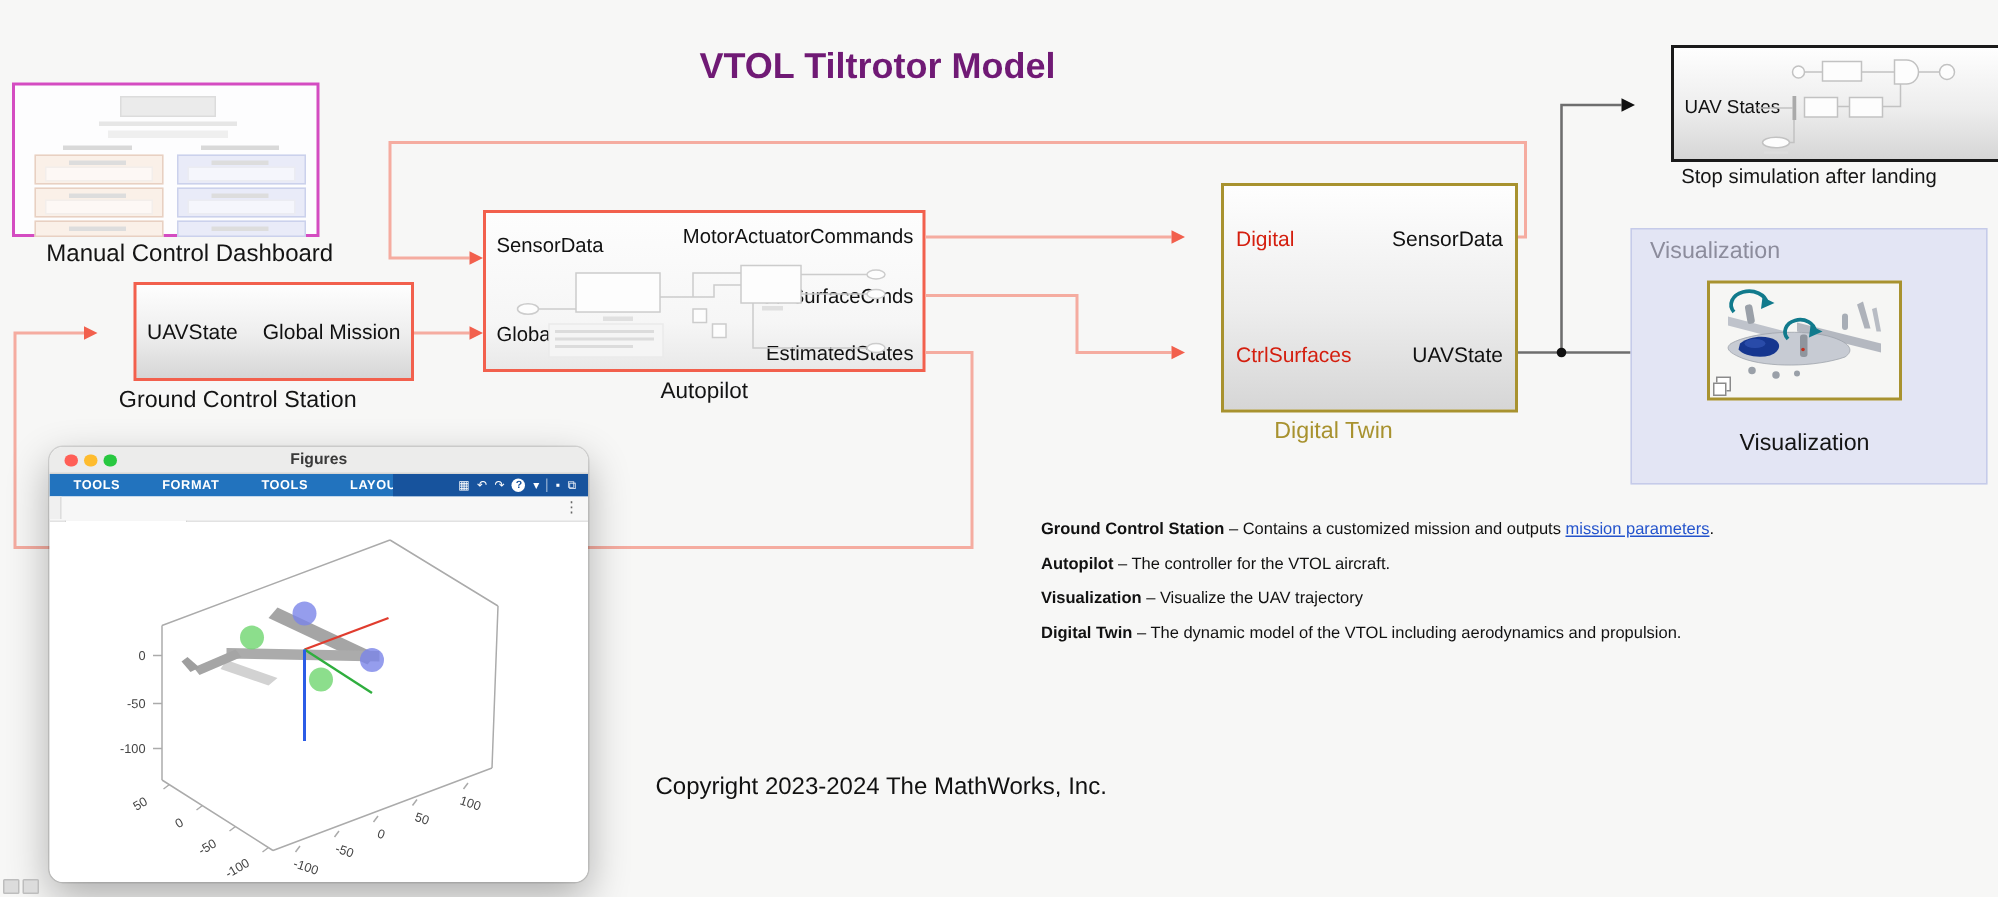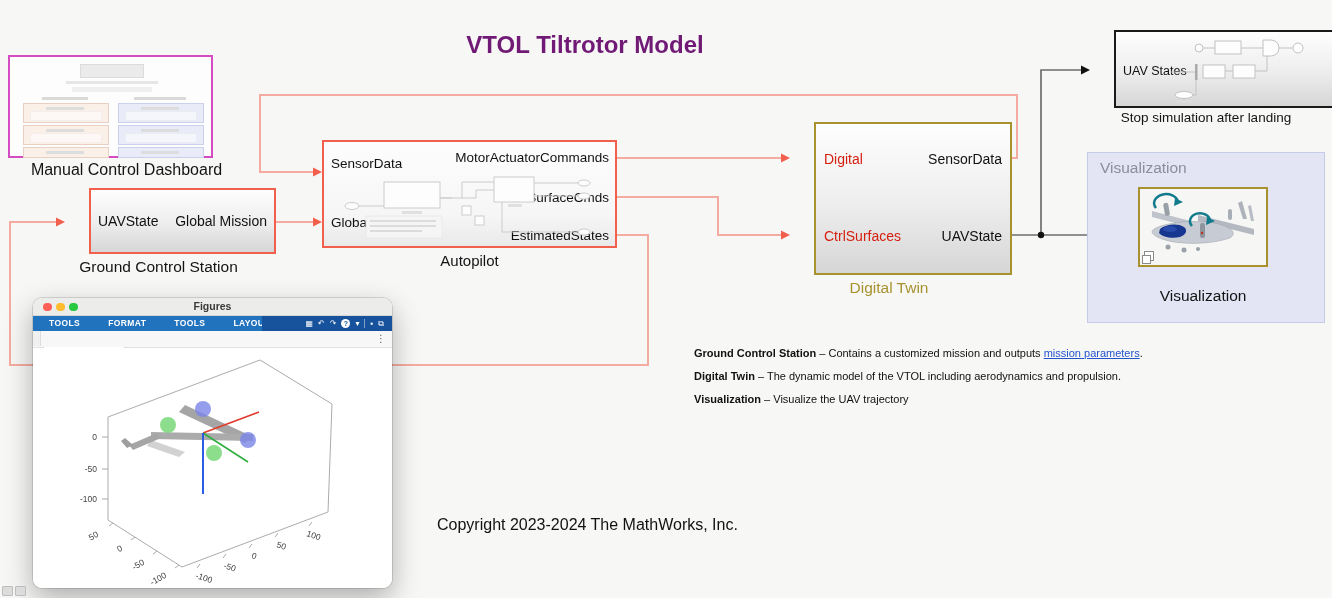--- a/index.html
+++ b/index.html
@@ -254,24 +254,27 @@
     </svg>
     <div id="viz-badge"></div>
   </div>
   <div id="viz-label" class="abs block-label">Visualization</div>
 
   <div id="notes" class="abs">
     <div>
       <b>Ground Control Station</b><span> – Contains a customized mission and outputs </span><a>mission parameters</a><span>.</span>
     </div>
     <div>
-      <b>Digital Twin</b><span> – The dynamic model of the VTOL including aerodynamics and propulsion.</span>
+      <b>Autopilot</b><span> – The controller for the VTOL aircraft.</span>
     </div>
     <div>
       <b>Visualization</b><span> – Visualize the UAV trajectory</span>
+    </div>
+    <div>
+      <b>Digital Twin</b><span> – The dynamic model of the VTOL including aerodynamics and propulsion.</span>
     </div>
   </div>
   <div id="copyright" class="abs">Copyright 2023-2024 The MathWorks, Inc.</div>
 
   <div id="figwin" class="abs">
     <div class="titlebar">
       <span class="tl" id="tl-close"></span>
       <span class="tl" id="tl-min"></span>
       <span class="tl" id="tl-max"></span>
       <div class="wtitle">Figures</div>

